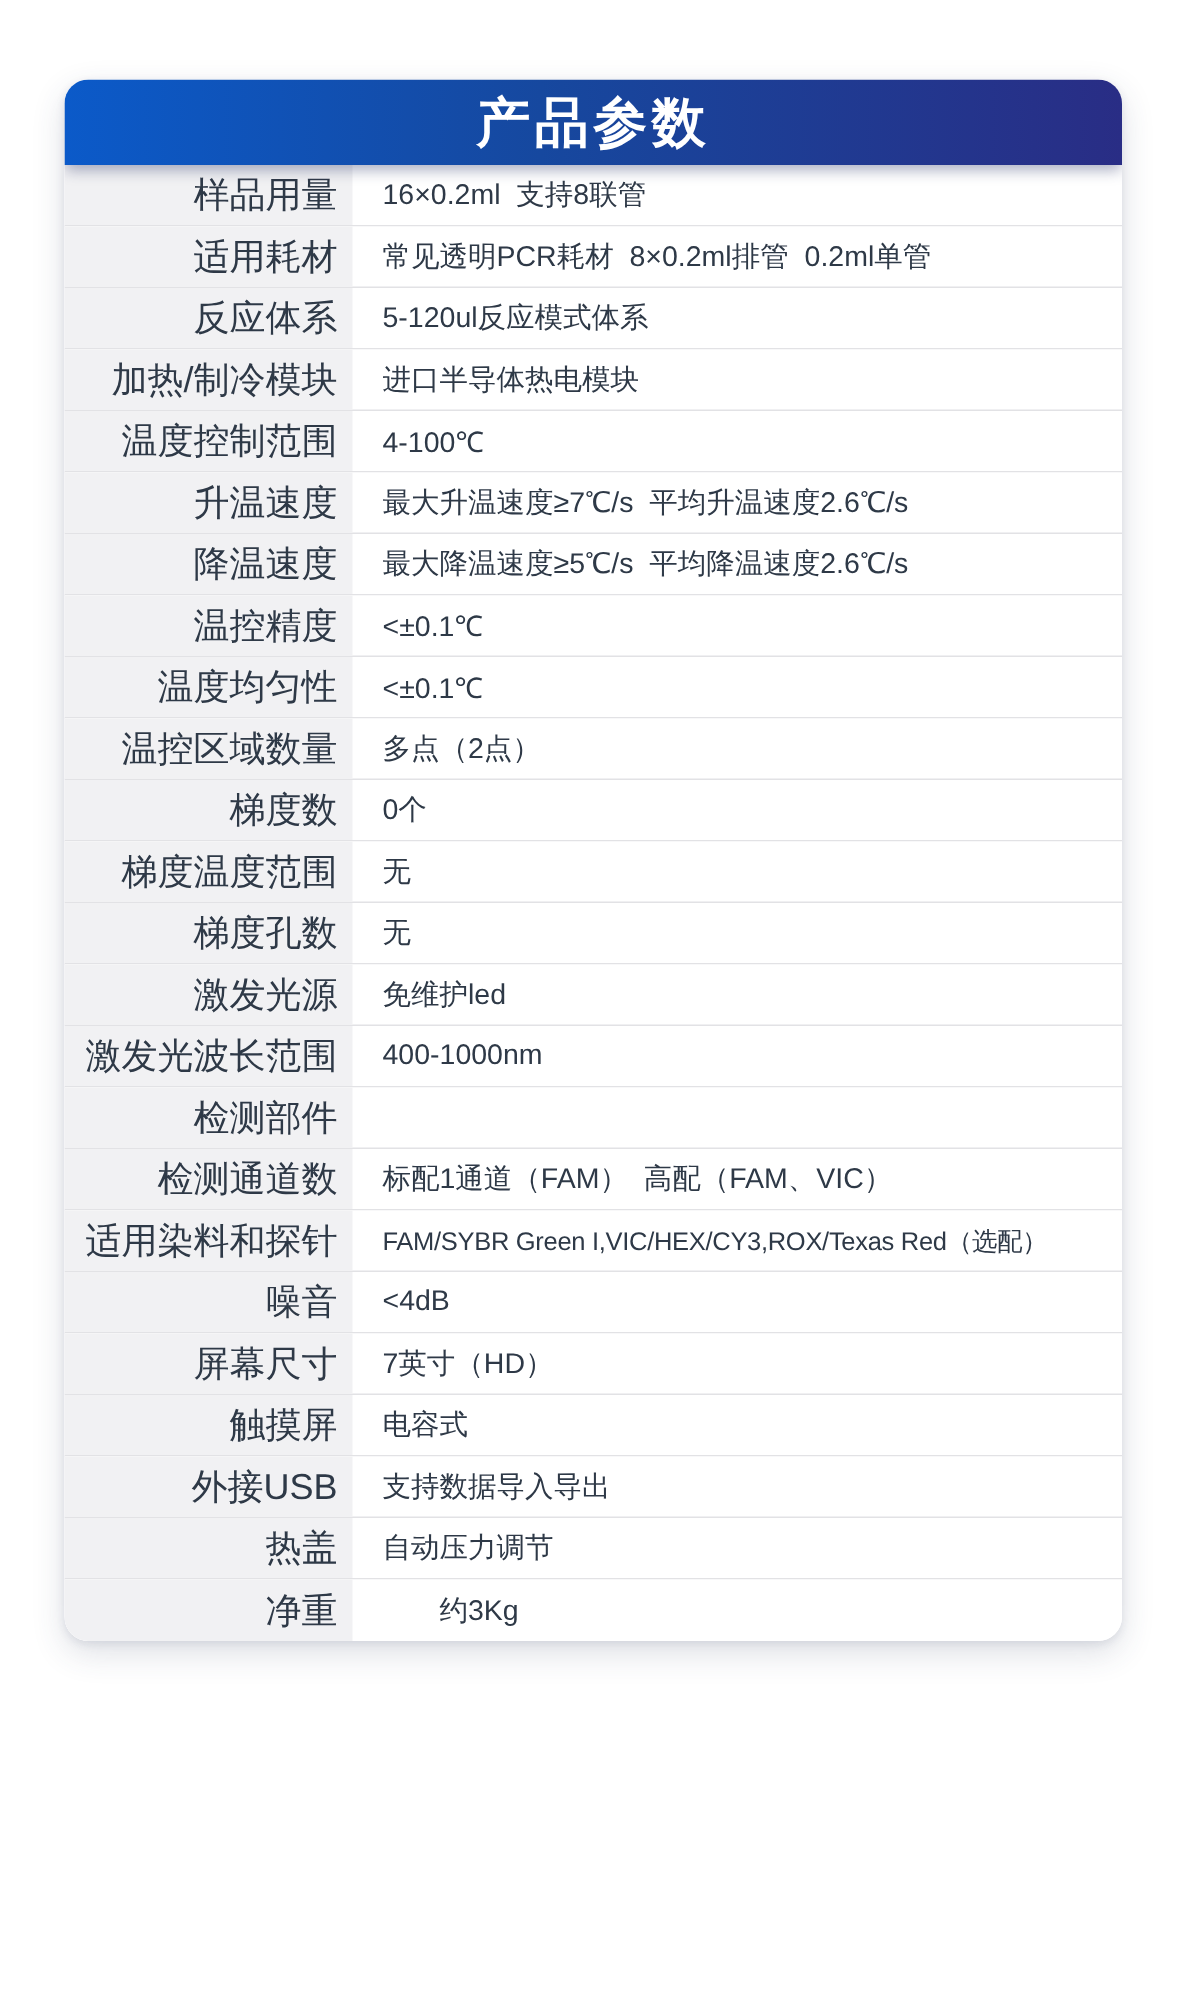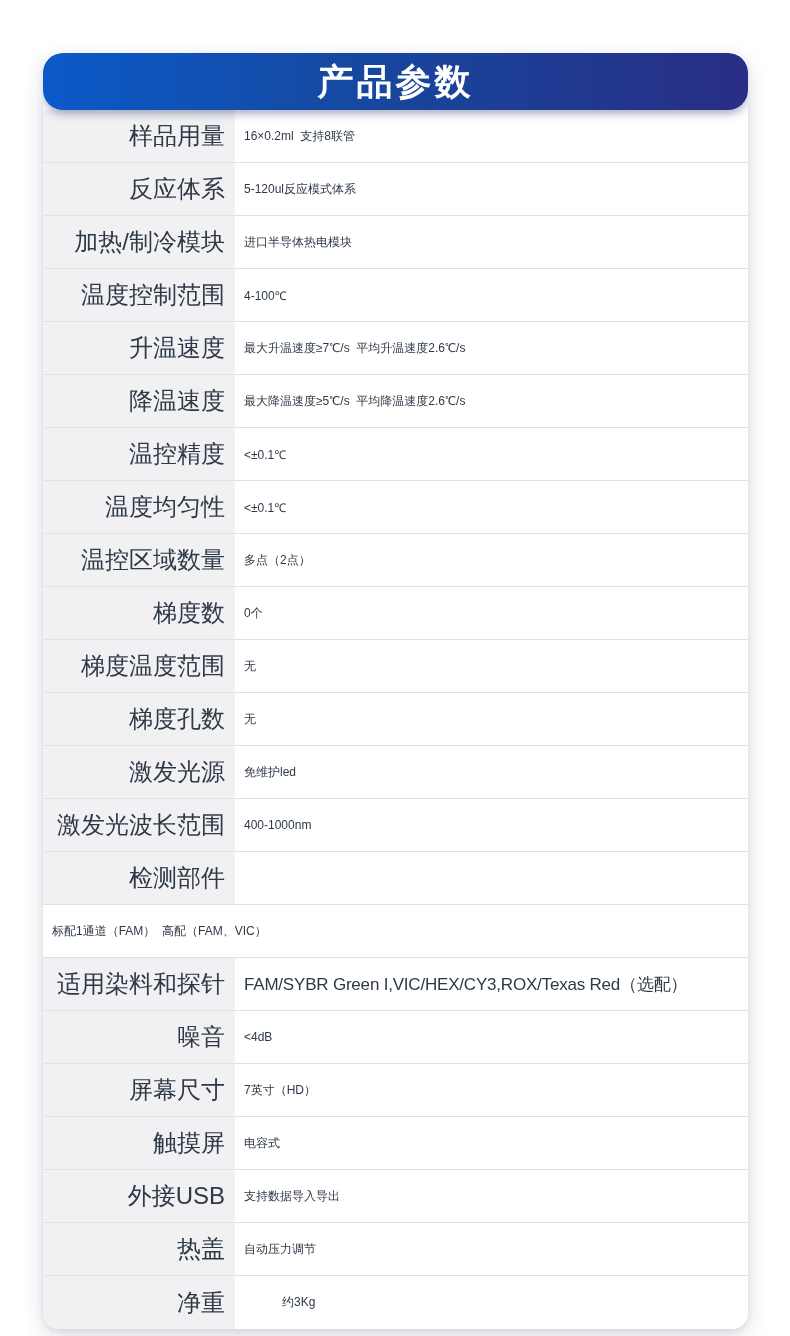--- a/index.html
+++ b/index.html
@@ -22,37 +22,36 @@
   }
   .card-header {
     position: relative;
     z-index: 2;
     height: 57px;
     background: linear-gradient(90deg, #0b5ac9 0%, #16489f 45%, #292d85 100%);
     display: flex;
     align-items: center;
     justify-content: center;
     box-shadow: 0 5px 9px -1px rgba(45, 55, 105, 0.40);
-    border-radius: 20px;
   }
   .card-title {
     color: #ffffff;
     font-family: "Liberation Serif", serif;
     font-weight: bold;
     font-size: 36px;
     letter-spacing: 3px;
     line-height: 1;
   }
   .spec-table {
     position: relative;
     z-index: 1;
   }
   .row {
     display: flex;
-    height: 53px;
+    height: 41px;
     box-sizing: border-box;
     border-bottom: 1px solid #e2e2e5;
     background: #ffffff;
   }
   .row:last-child {
     border-bottom: none;
     gap: 38px;
   }
   .label {
     width: 192px;
@@ -64,22 +63,22 @@
     justify-content: flex-end;
     padding: 0 10px 0 4px;
     font-size: 24px;
     color: #2e3947;
     white-space: pre;
   }
   .value {
     flex: 1;
     display: flex;
     align-items: center;
-    padding-left: 9px;
-    font-size: 12px;
+    padding-left: 20px;
+    font-size: 19px;
     color: #2e3947;
     white-space: pre;
     overflow: hidden;
   }
   .row.small .value {
     font-size: 17px;
     letter-spacing: -0.2px;
   }
 </style>
 </head>
@@ -88,20 +87,24 @@
 <div class="spec-card">
   <div class="card-header">
     <div class="card-title">产品参数</div>
   </div>
   <div class="spec-table">
   <div class="row">
     <div class="label">样品用量</div>
     <div class="value">16×0.2ml  支持8联管</div>
   </div>
 
+  <div class="row">
+    <div class="label">适用耗材</div>
+    <div class="value">常见透明PCR耗材  8×0.2ml排管  0.2ml单管</div>
+  </div>
 
   <div class="row">
     <div class="label">反应体系</div>
     <div class="value">5-120ul反应模式体系</div>
   </div>
 
   <div class="row">
     <div class="label">加热/制冷模块</div>
     <div class="value">进口半导体热电模块</div>
   </div>
@@ -159,20 +162,21 @@
   <div class="row">
     <div class="label">激发光波长范围</div>
     <div class="value">400-1000nm</div>
   </div>
 
   <div class="row">
     <div class="label">检测部件</div>
   </div>
 
   <div class="row">
+    <div class="label">检测通道数</div>
     <div class="value">标配1通道（FAM）  高配（FAM、VIC）</div>
   </div>
 
   <div class="row small">
     <div class="label">适用染料和探针</div>
     <div class="value">FAM/SYBR Green I,VIC/HEX/CY3,ROX/Texas Red（选配）</div>
   </div>
 
   <div class="row">
     <div class="label">噪音</div>

